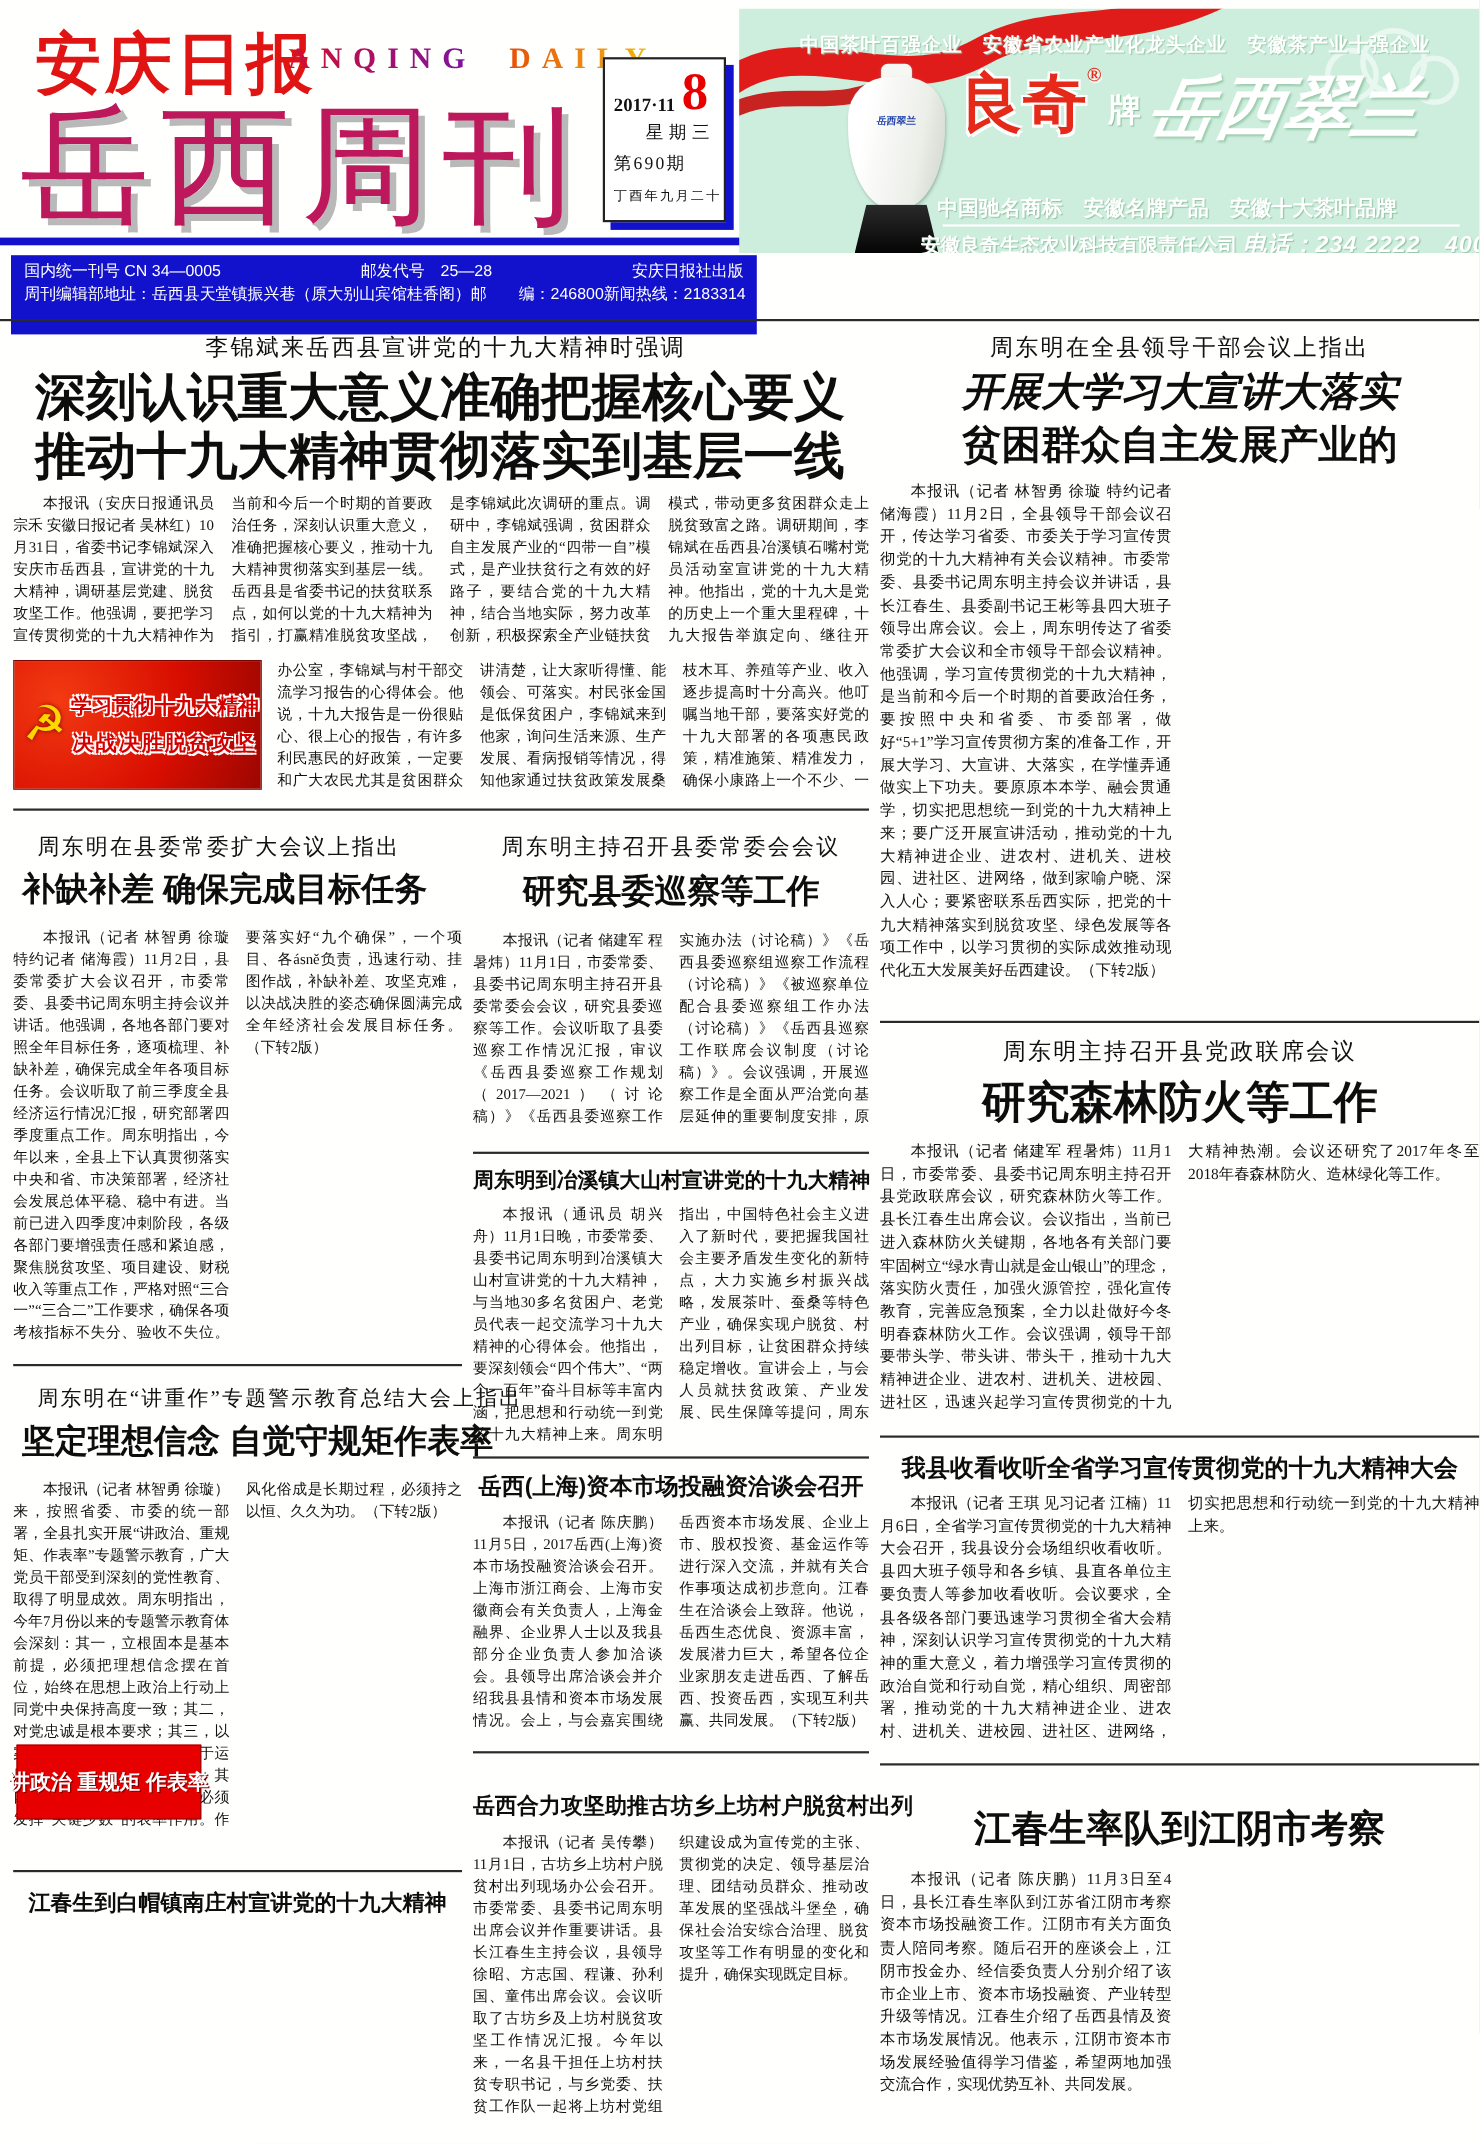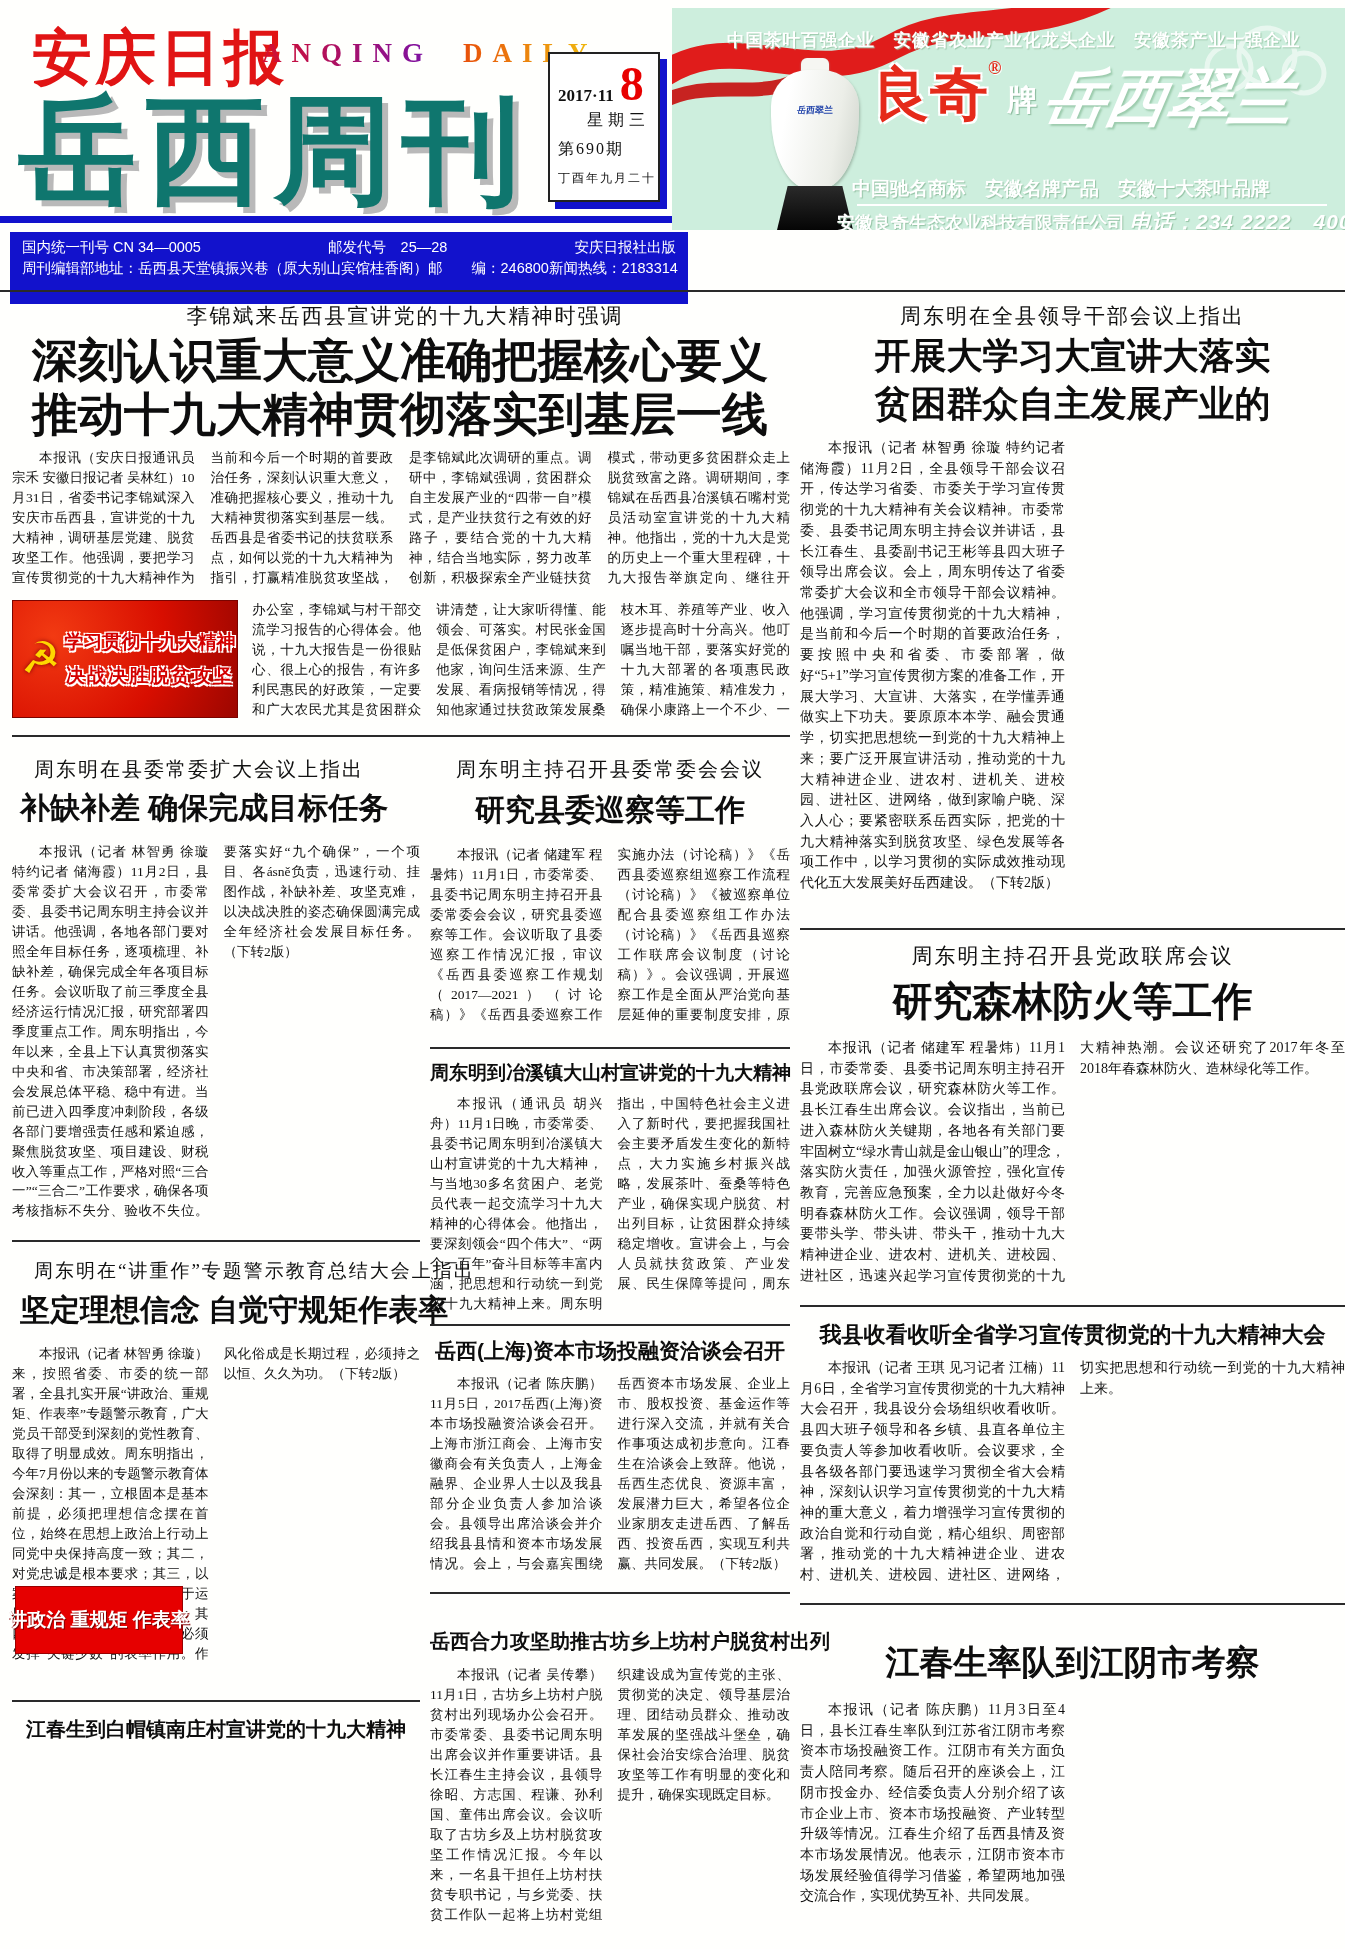--- a/index.html
+++ b/index.html
@@ -5,21 +5,21 @@
   html,body{margin:0;padding:0;background:#e9e9e9;}
   #page{position:relative;width:1345px;height:1949px;background:#fffffd;margin:0 auto;
         font-family:"Liberation Serif",serif;color:#111;overflow:hidden;}
   .abs{position:absolute;}
   
   .paper-cn{font-size:60px;font-weight:bold;color:#e11414;transform:skewX(-8deg);
             font-family:"Liberation Serif",serif;letter-spacing:4px;}
   .paper-en{font-size:27px;font-weight:bold;letter-spacing:10px;font-family:"Liberation Serif",serif;}
   .en-anqing{background:linear-gradient(90deg,#d40f2e,#7a12a8);-webkit-background-clip:text;background-clip:text;-webkit-text-fill-color:transparent;}
   .en-daily{background:linear-gradient(90deg,#e8500a,#f0c010);-webkit-background-clip:text;background-clip:text;-webkit-text-fill-color:transparent;margin-left:26px;}
-  .weekly{font-size:118px;font-weight:700;color:#0f766e;letter-spacing:10px;
+  .weekly{font-size:118px;font-weight:400;color:#be185d;letter-spacing:10px;
           font-family:"Liberation Serif",serif;text-shadow:6px 6px 0 #b9b9b9;white-space:nowrap;}
   .blue-rule{background:#1212cc;}
   
   .datebox{width:112px;height:150px;border:2px solid #222;background:#fff;box-shadow:7px 7px 0 0 #1212cc;padding:8px 8px 4px 8px;box-sizing:border-box;}
   .db-row1{display:flex;align-items:flex-end;}
   .db-ym{font-size:17px;font-weight:bold;margin-top:14px;}
   .db-day{font-size:48px;line-height:44px;font-weight:bold;color:#e80000;margin-left:6px;font-family:"Liberation Serif",serif;}
   .db-week{font-size:16px;text-align:right;letter-spacing:5px;margin-top:4px;}
   .db-issue{font-size:16px;text-align:left;margin-top:8px;letter-spacing:2px;}
   .db-lunar{font-size:12px;letter-spacing:2px;margin-top:10px;white-space:nowrap;}
@@ -165,21 +165,21 @@
       </span>
     </div>
     <div class="bodytxt cols3" style="flex:1;margin-left:14px;height:122px;">
       <p style="text-indent:0;">办公室，李锦斌与村干部交流学习报告的心得体会。他说，十九大报告是一份很贴心、很上心的报告，有许多利民惠民的好政策，一定要和广大农民尤其是贫困群众讲清楚，让大家听得懂、能领会、可落实。村民张金国是低保贫困户，李锦斌来到他家，询问生活来源、生产发展、看病报销等情况，得知他家通过扶贫政策发展桑枝木耳、养殖等产业、收入逐步提高时十分高兴。他叮嘱当地干部，要落实好党的十九大部署的各项惠民政策，精准施策、精准发力，确保小康路上一个不少、一户不落。调研期间，李锦斌还看望慰问基层党员和扶贫干部，勉励大家以党的十九大精神为指引，用心用情用力做好脱贫攻坚各项工作。（下转2版）</p>
     </div>
   </div>
 
   <div class="abs hr" style="left:12px;top:735px;width:778px;"></div>
 
   <div class="abs kicker" style="left:800px;top:302px;width:545px;">周东明在全县领导干部会议上指出</div>
-  <div class="abs headline h-xl" style="left:800px;top:332px;width:545px;">开展大学习大宣讲大落实</div>
+  <div class="abs headline h-xl" style="left:800px;top:332px;width:545px;font-style:italic;">开展大学习大宣讲大落实</div>
   <div class="abs headline h-xl" style="left:800px;top:380px;width:545px;">贫困群众自主发展产业的</div>
   <div class="abs bodytxt cols2" style="left:800px;top:438px;width:545px;height:482px;font-size:14px;">
     <p>本报讯（记者 林智勇 徐璇 特约记者 储海霞）11月2日，全县领导干部会议召开，传达学习省委、市委关于学习宣传贯彻党的十九大精神有关会议精神。市委常委、县委书记周东明主持会议并讲话，县长江春生、县委副书记王彬等县四大班子领导出席会议。会上，周东明传达了省委常委扩大会议和全市领导干部会议精神。他强调，学习宣传贯彻党的十九大精神，是当前和今后一个时期的首要政治任务，要按照中央和省委、市委部署，做好“5+1”学习宣传贯彻方案的准备工作，开展大学习、大宣讲、大落实，在学懂弄通做实上下功夫。要原原本本学、融会贯通学，切实把思想统一到党的十九大精神上来；要广泛开展宣讲活动，推动党的十九大精神进企业、进农村、进机关、进校园、进社区、进网络，做到家喻户晓、深入人心；要紧密联系岳西实际，把党的十九大精神落实到脱贫攻坚、绿色发展等各项工作中，以学习贯彻的实际成效推动现代化五大发展美好岳西建设。（下转2版）</p>
   </div>
   <div class="abs hr" style="left:800px;top:928px;width:545px;"></div>
 
   <div class="abs kicker left" style="left:12px;top:756px;width:408px;font-size:20px;">周东明在县委常委扩大会议上指出</div>
   <div class="abs headline h-l" style="left:12px;top:788px;width:408px;text-align:left;padding-left:8px;box-sizing:border-box;">补缺补差 确保完成目标任务</div>
   <div class="abs bodytxt cols2" style="left:12px;top:842px;width:408px;height:392px;">
     <p>本报讯（记者 林智勇 徐璇 特约记者 储海霞）11月2日，县委常委扩大会议召开，市委常委、县委书记周东明主持会议并讲话。他强调，各地各部门要对照全年目标任务，逐项梳理、补缺补差，确保完成全年各项目标任务。会议听取了前三季度全县经济运行情况汇报，研究部署四季度重点工作。周东明指出，今年以来，全县上下认真贯彻落实中央和省、市决策部署，经济社会发展总体平稳、稳中有进。当前已进入四季度冲刺阶段，各级各部门要增强责任感和紧迫感，聚焦脱贫攻坚、项目建设、财税收入等重点工作，严格对照“三合一”“三合二”工作要求，确保各项考核指标不失分、验收不失位。要落实好“九个确保”，一个项目、各ásně负责，迅速行动、挂图作战，补缺补差、攻坚克难，以决战决胜的姿态确保圆满完成全年经济社会发展目标任务。（下转2版）</p>

